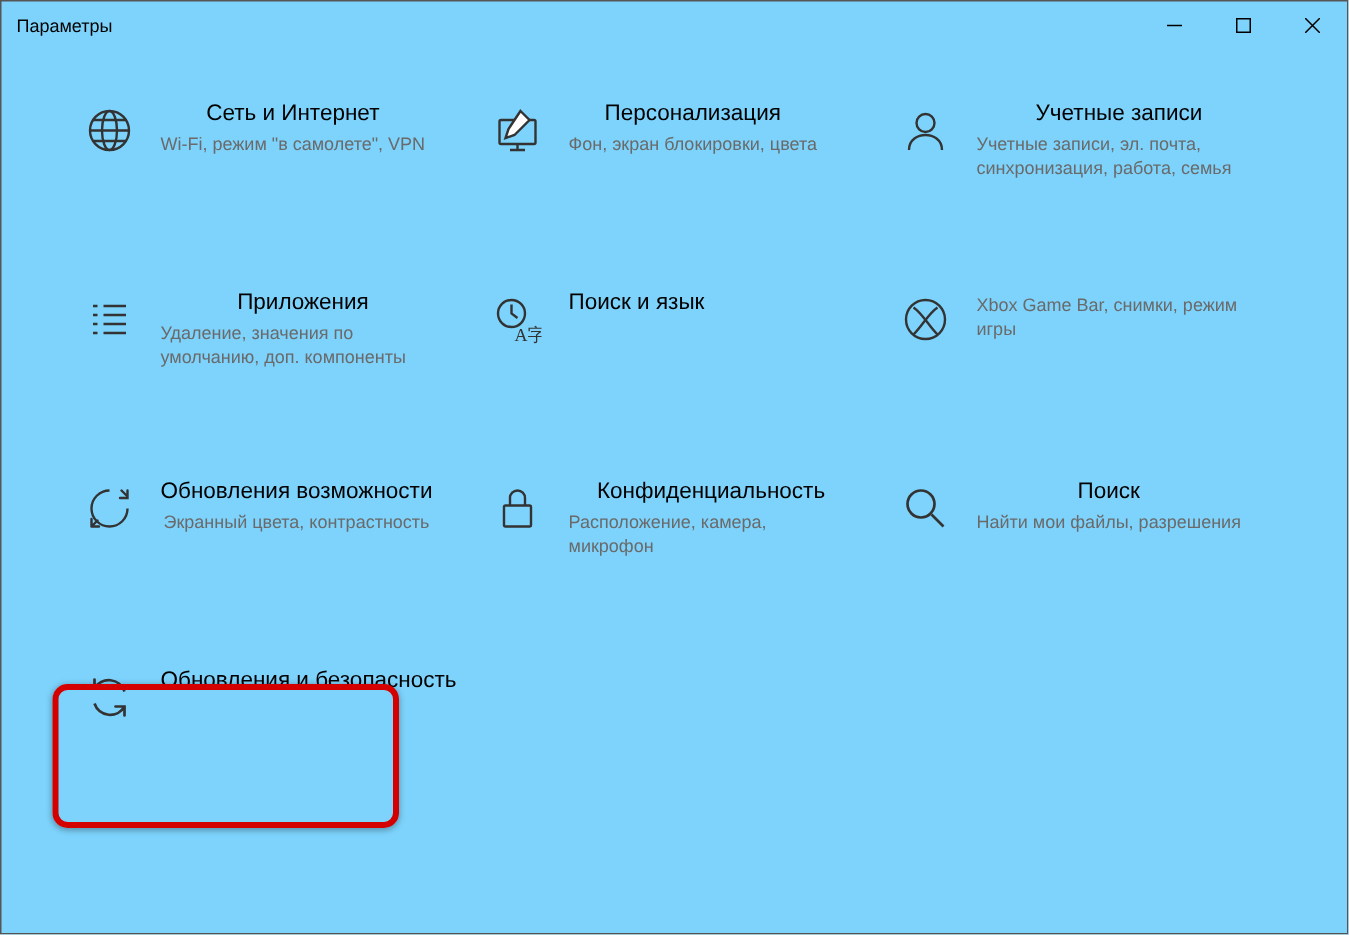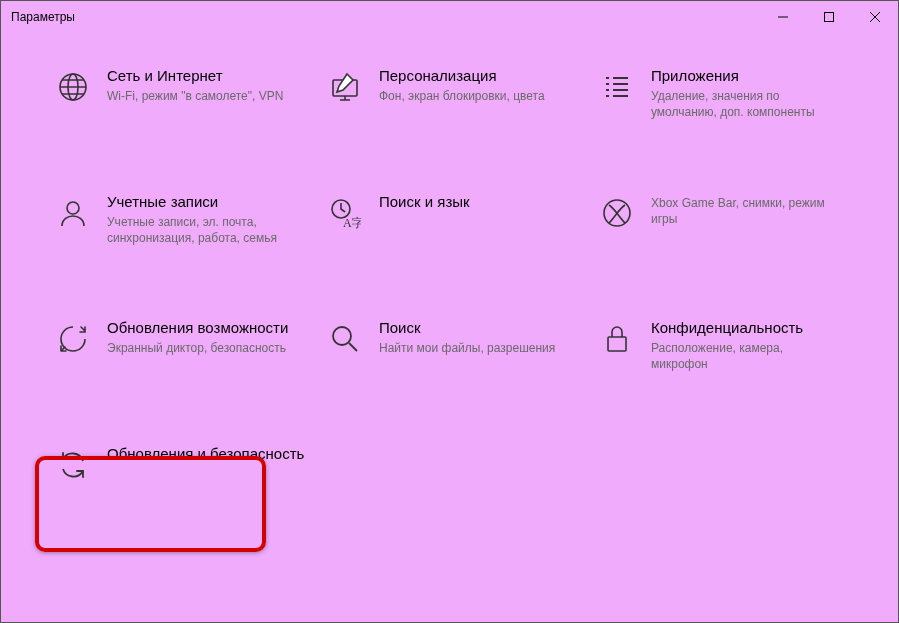--- a/index.html
+++ b/index.html
@@ -11,21 +11,21 @@
     width: 899px;
     height: 623px;
     overflow: hidden;
   }
   .window {
     width: 899px;
     height: 623px;
     box-sizing: border-box;
     border: 1px solid #555;
     position: relative;
-    background: #f0abfc;
+    background: #7dd3fc;
   }
   .titlebar {
     display: flex;
     align-items: center;
     height: 32px;
     padding-left: 10px;
   }
   .titlebar .title {
     font-size: 12px;
     color: #000;
@@ -65,20 +65,21 @@
   .category .icon {
     width: 32px;
     height: 32px;
     flex: 0 0 32px;
     color: #333;
     margin-top: 4px;
   }
   .category .text {
     display: flex;
     flex-direction: column;
+    align-items: center;
   }
   .cat-title {
     font-size: 15px;
     color: #000;
     line-height: 1.25;
   }
   .cat-desc {
     font-size: 12px;
     color: #6a6a6a;
     line-height: 1.35;
@@ -149,49 +150,49 @@
         </svg>
       </span>
       <div class="text">
         <span class="cat-title">Персонализация</span>
         <span class="cat-desc">Фон, экран блокировки, цвета</span>
       </div>
     </div>
 
     <div class="category">
       <span class="icon">
+        <svg viewBox="0 0 32 32" fill="none" stroke="#333" stroke-width="1.6">
+          <circle cx="16" cy="11" r="6"></circle>
+          <path d="M5 29 C5 22 11 19 16 19 C21 19 27 22 27 29"></path>
+        </svg>
+      </span>
+      <div class="text">
+        <span class="cat-title">Учетные записи</span>
+        <span class="cat-desc">Учетные записи, эл. почта, синхронизация, работа, семья</span>
+      </div>
+    </div>
+
+    <div class="category">
+      <span class="icon">
         <svg viewBox="0 0 32 32" fill="none" stroke="#333" stroke-width="1.8">
           <path d="M5 7 H8 M12 7 H27"></path>
           <path d="M5 13 H8 M12 13 H27"></path>
           <path d="M5 19 H8 M12 19 H27"></path>
           <path d="M5 25 H8 M12 25 H27"></path>
         </svg>
       </span>
       <div class="text">
         <span class="cat-title">Приложения</span>
         <span class="cat-desc">Удаление, значения по умолчанию, доп. компоненты</span>
       </div>
     </div>
 
     <div class="category">
       <span class="icon">
         <svg viewBox="0 0 32 32" fill="none" stroke="#333" stroke-width="1.6">
-          <circle cx="16" cy="11" r="6"></circle>
-          <path d="M5 29 C5 22 11 19 16 19 C21 19 27 22 27 29"></path>
-        </svg>
-      </span>
-      <div class="text">
-        <span class="cat-title">Учетные записи</span>
-        <span class="cat-desc">Учетные записи, эл. почта, синхронизация, работа, семья</span>
-      </div>
-    </div>
-
-    <div class="category">
-      <span class="icon">
-        <svg viewBox="0 0 32 32" fill="none" stroke="#333" stroke-width="1.6">
           <circle cx="12" cy="12" r="9"></circle>
           <path d="M12 6 V12 L16 15"></path>
           <text x="14" y="30" font-size="12" fill="#333" stroke="none" font-family="Segoe UI">A字</text>
         </svg>
       </span>
       <div class="text">
         <span class="cat-title">Поиск и язык</span>
       </div>
     </div>
 
@@ -211,47 +212,47 @@
     <div class="category">
       <span class="icon">
         <svg viewBox="0 0 32 32" fill="none" stroke="#333" stroke-width="1.6">
           <path d="M16 4 A12 12 0 1 0 28 16"></path>
           <path d="M24 4 L28 8 M28 4 L28 9 L23 9" stroke-linecap="round"></path>
           <path d="M8 24 L4 28 M4 28 L4 23 M4 28 L9 28" stroke-linecap="round"></path>
         </svg>
       </span>
       <div class="text">
         <span class="cat-title">Обновления возможности</span>
-        <span class="cat-desc">Экранный диктор, безопасность</span>
+        <span class="cat-desc">Экранный цвета, контрастность</span>
+      </div>
+    </div>
+
+    <div class="category">
+      <span class="icon">
+        <svg viewBox="0 0 32 32" fill="none" stroke="#333" stroke-width="1.6">
+          <rect x="7" y="14" width="18" height="14" rx="1"></rect>
+          <path d="M11 14 V9 a5 5 0 0 1 10 0 V14"></path>
+        </svg>
+      </span>
+      <div class="text">
+        <span class="cat-title">Конфиденциальность</span>
+        <span class="cat-desc">Расположение, камера, микрофон</span>
       </div>
     </div>
 
     <div class="category">
       <span class="icon">
         <svg viewBox="0 0 32 32" fill="none" stroke="#333" stroke-width="1.8">
           <circle cx="13" cy="13" r="9"></circle>
           <path d="M20 20 L28 28"></path>
         </svg>
       </span>
       <div class="text">
         <span class="cat-title">Поиск</span>
         <span class="cat-desc">Найти мои файлы, разрешения</span>
-      </div>
-    </div>
-
-    <div class="category">
-      <span class="icon">
-        <svg viewBox="0 0 32 32" fill="none" stroke="#333" stroke-width="1.6">
-          <rect x="7" y="14" width="18" height="14" rx="1"></rect>
-          <path d="M11 14 V9 a5 5 0 0 1 10 0 V14"></path>
-        </svg>
-      </span>
-      <div class="text">
-        <span class="cat-title">Конфиденциальность</span>
-        <span class="cat-desc">Расположение, камера, микрофон</span>
       </div>
     </div>
 
     <div class="category">
       <span class="icon">
         <svg viewBox="0 0 32 32" fill="none" stroke="#333" stroke-width="1.8">
           <path d="M26 12 A11 11 0 0 0 6 10"></path>
           <path d="M6 20 A11 11 0 0 0 26 22"></path>
           <path d="M6 4 L6 10 L12 10" stroke-linecap="round"></path>
           <path d="M26 28 L26 22 L20 22" stroke-linecap="round"></path>

